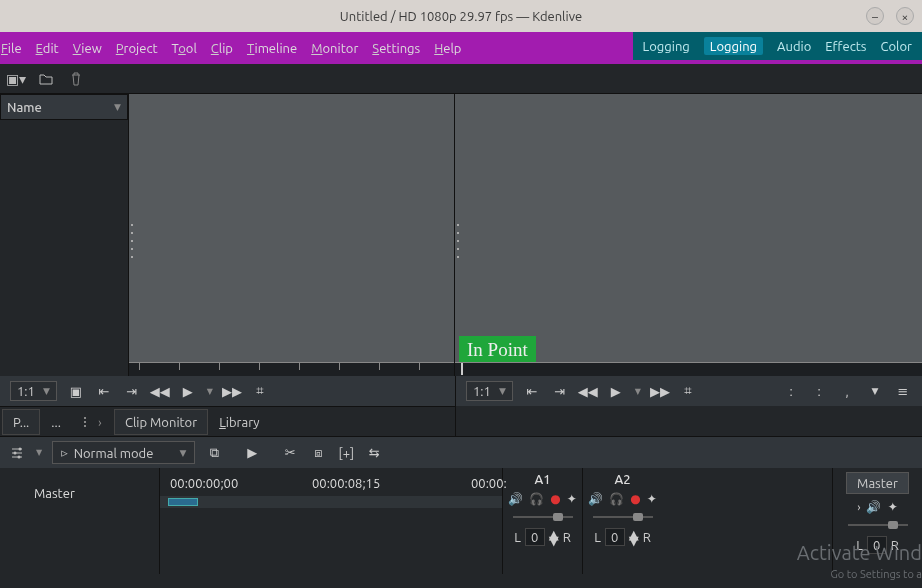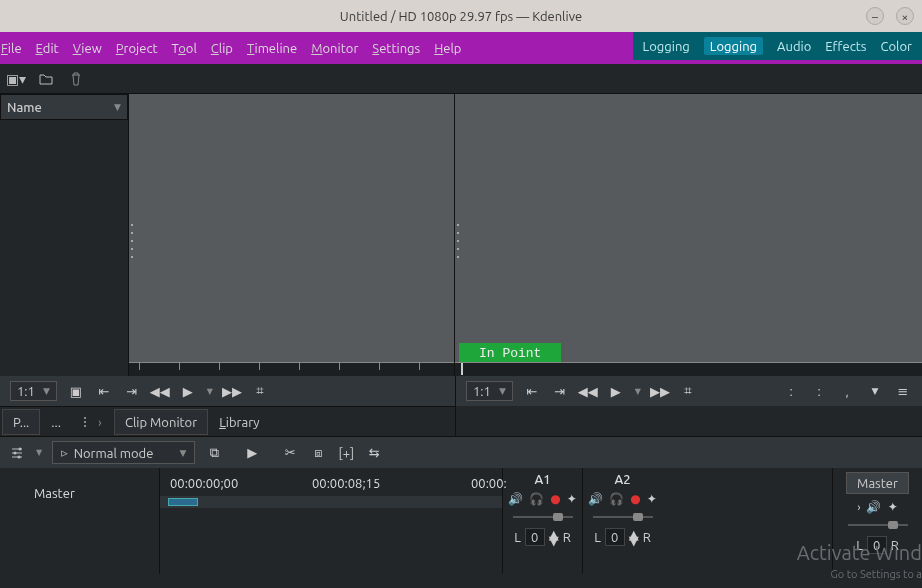--- a/index.html
+++ b/index.html
@@ -19,21 +19,21 @@
 .toolbarRow{height:30px;background:#232629;border-bottom:1px solid #111;display:flex;align-items:center;gap:14px;padding:0 8px;position:relative}
 .toolbarRow .ico{width:16px;height:16px;display:inline-flex;align-items:center;justify-content:center;font-size:14px;color:#bbb}
 .centerArea{display:flex;height:282px}
 .binPanel{width:128px;background:#232629;display:flex;flex-direction:column}
 .nameHeader{height:26px;background:#34393e;display:flex;align-items:center;justify-content:space-between;padding:0 6px;border:1px solid #111}
 .nameHeader span{font-weight:500}
 .binBody{flex:1;background:#232629}
 .monitorBox{flex:1;background:#565a5d;border-left:1px solid #111;position:relative}
 .dragHandle{position:absolute;left:0;top:45%;width:6px;height:40px;display:flex;flex-direction:column;justify-content:space-around}
 .dragHandle span{width:2px;height:2px;background:#aaa;margin-left:2px}
-.inpoint{position:absolute;left:4px;bottom:12px;background:#1fa63a;color:#eee;padding:3px 20px;font-family:Liberation Mono, monospace;font-size:13px}
+.inpoint{position:absolute;left:4px;bottom:12px;background:#1fa63a;color:#eee;padding:3px 8px;font-family:Liberation Serif, serif;font-size:19px}
 .rulerStrip{position:absolute;left:0;right:0;bottom:0;height:14px;background:#1c1f22;border-top:1px solid #888}
 .rulerStrip .tick{position:absolute;top:0;width:1px;height:7px;background:#888}
 .controlsRow{height:30px;background:#31363b;display:flex;align-items:center;gap:10px;padding:0 10px}
 .zoomSel{background:#2a2e32;border:1px solid #555;padding:2px 6px;display:flex;align-items:center;gap:8px}
 .zoomSel .caret{font-size:9px;color:#888}
 .cbtn{width:18px;height:18px;display:flex;align-items:center;justify-content:center;color:#ccc;font-size:13px}
 .tabsRow{height:30px;background:#232629;display:flex;align-items:center;gap:0;padding:0 2px;border-top:1px solid #111}
 .tab{padding:5px 10px;background:#2a2e32;border:1px solid #444;color:#ccc}
 .tab.inactive{background:#232629;border:1px solid transparent}
 .tab .u{text-decoration:underline}

